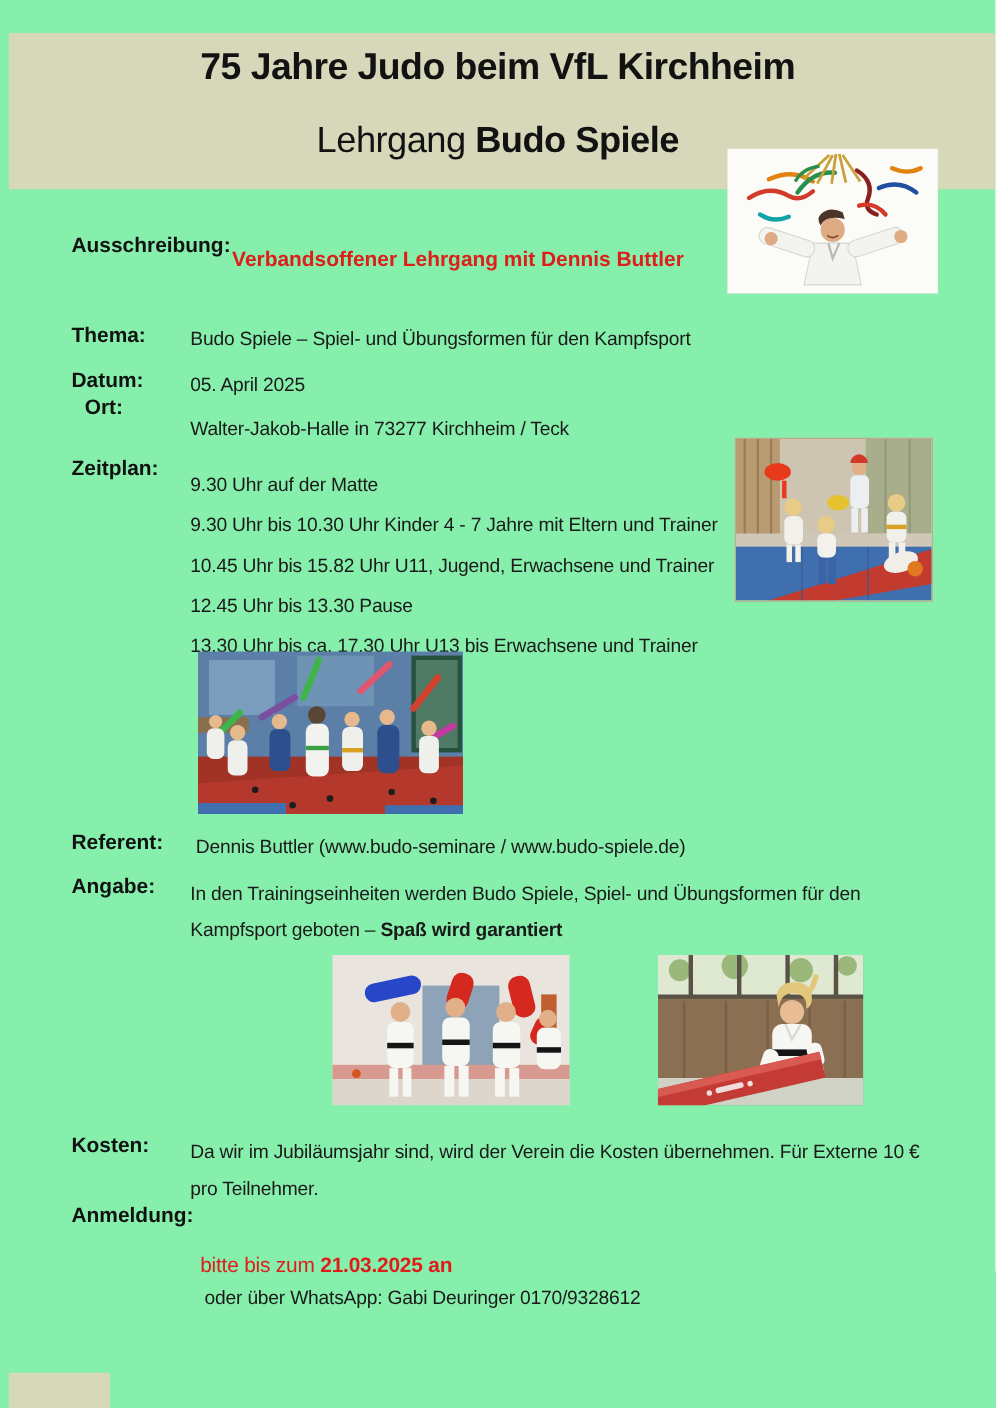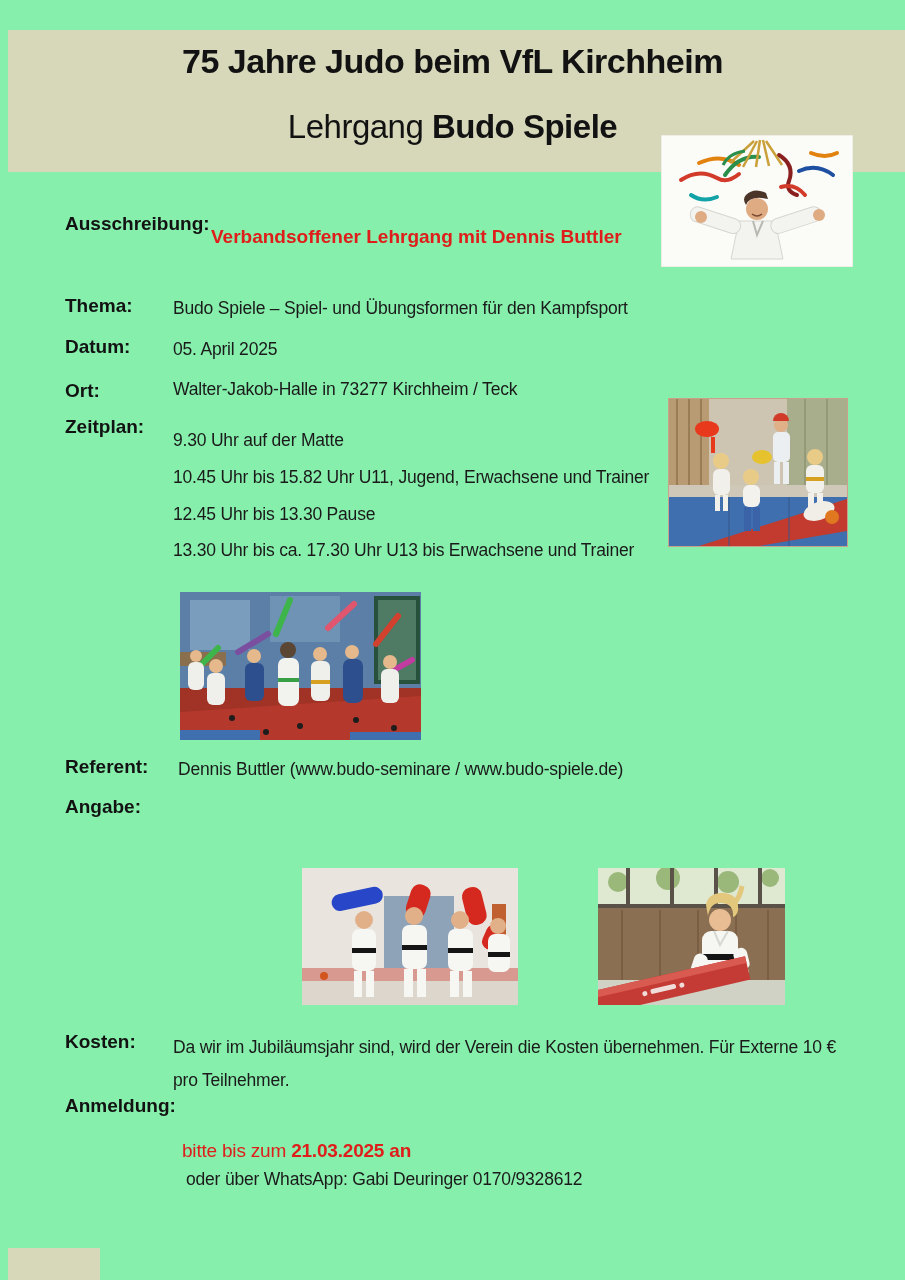--- a/index.html
+++ b/index.html
@@ -73,26 +73,27 @@
 
   <div class="lbl" style="top:213px;">Ausschreibung:</div>
   <div class="lbl red" style="left:211px;top:213px;margin-top:13px;">Verbandsoffener Lehrgang mit Dennis Buttler</div>
 
   <div class="lbl" style="top:295px;">Thema:</div>
   <div class="val" style="top:298px;">Budo Spiele – Spiel- und Übungsformen für den Kampfsport</div>
 
   <div class="lbl" style="top:336px;">Datum:</div>
   <div class="val" style="top:339px;">05. April 2025</div>
 
-  <div class="lbl" style="top:380px;">Ort:</div>
+  <div class="lbl" style="top:360px;margin-left:12px;">Ort:</div>
   <div class="val" style="top:379px;">Walter-Jakob-Halle in 73277 Kirchheim / Teck</div>
 
   <div class="lbl" style="top:416px;text-align:right;">Zeitplan:</div>
   <div class="val list" style="top:430px;">
     <div>9.30 Uhr auf der Matte</div>
+    <div>9.30 Uhr bis 10.30 Uhr Kinder 4 - 7 Jahre mit Eltern und Trainer</div>
     <div>10.45 Uhr bis 15.82 Uhr U11, Jugend, Erwachsene und Trainer</div>
     <div>12.45 Uhr bis 13.30 Pause</div>
     <div>13.30 Uhr bis ca. 17.30 Uhr U13 bis Erwachsene und Trainer</div>
   </div>
 
   <div class="photo" style="left:668px;top:398px;width:178px;height:147px;border:1px solid #c9a08a;" aria-label="Children in judo suits playing on blue and red mats in a gym">
     <svg width="178" height="147" xmlns="http://www.w3.org/2000/svg">
       <rect width="178" height="147" fill="#cdc5b2"></rect>
       <rect x="0" y="0" width="40" height="92" fill="#b89b72"></rect>
       <g stroke="#9a7d55" stroke-width="2">
@@ -192,20 +193,22 @@
           <circle cx="86" cy="140" r="3"></circle>
       </g>
     </svg>
   </div>
 
   <div class="lbl" style="top:756px;">Referent:</div>
   <div class="val" style="left:178px;top:759px;">Dennis Buttler (www.budo-seminare / www.budo-spiele.de)</div>
 
   <div class="lbl" style="top:796px;">Angabe:</div>
   <div class="val wrapblock" style="top:796px;width:690px;">
+    <div>In den Trainingseinheiten werden Budo Spiele, Spiel- und Übungsformen für den</div>
+    <div><span>Kampfsport geboten – </span><b>Spaß wird garantiert</b></div>
   </div>
 
   <div class="photo" style="left:302px;top:868px;width:216px;height:137px;" aria-label="Judoka sparring with big blue and red foam clubs">
     <svg width="216" height="137" xmlns="http://www.w3.org/2000/svg">
       <rect width="216" height="137" fill="#e9e5de"></rect>
       <rect x="82" y="28" width="70" height="74" fill="#8fa3b8"></rect>
       <rect x="190" y="36" width="14" height="66" fill="#c06030"></rect>
       <rect x="0" y="100" width="216" height="13" fill="#d89a90"></rect>
       <rect x="0" y="113" width="216" height="24" fill="#ddd6cc"></rect>
       <circle cx="22" cy="108" r="4" fill="#d2541e"></circle>

